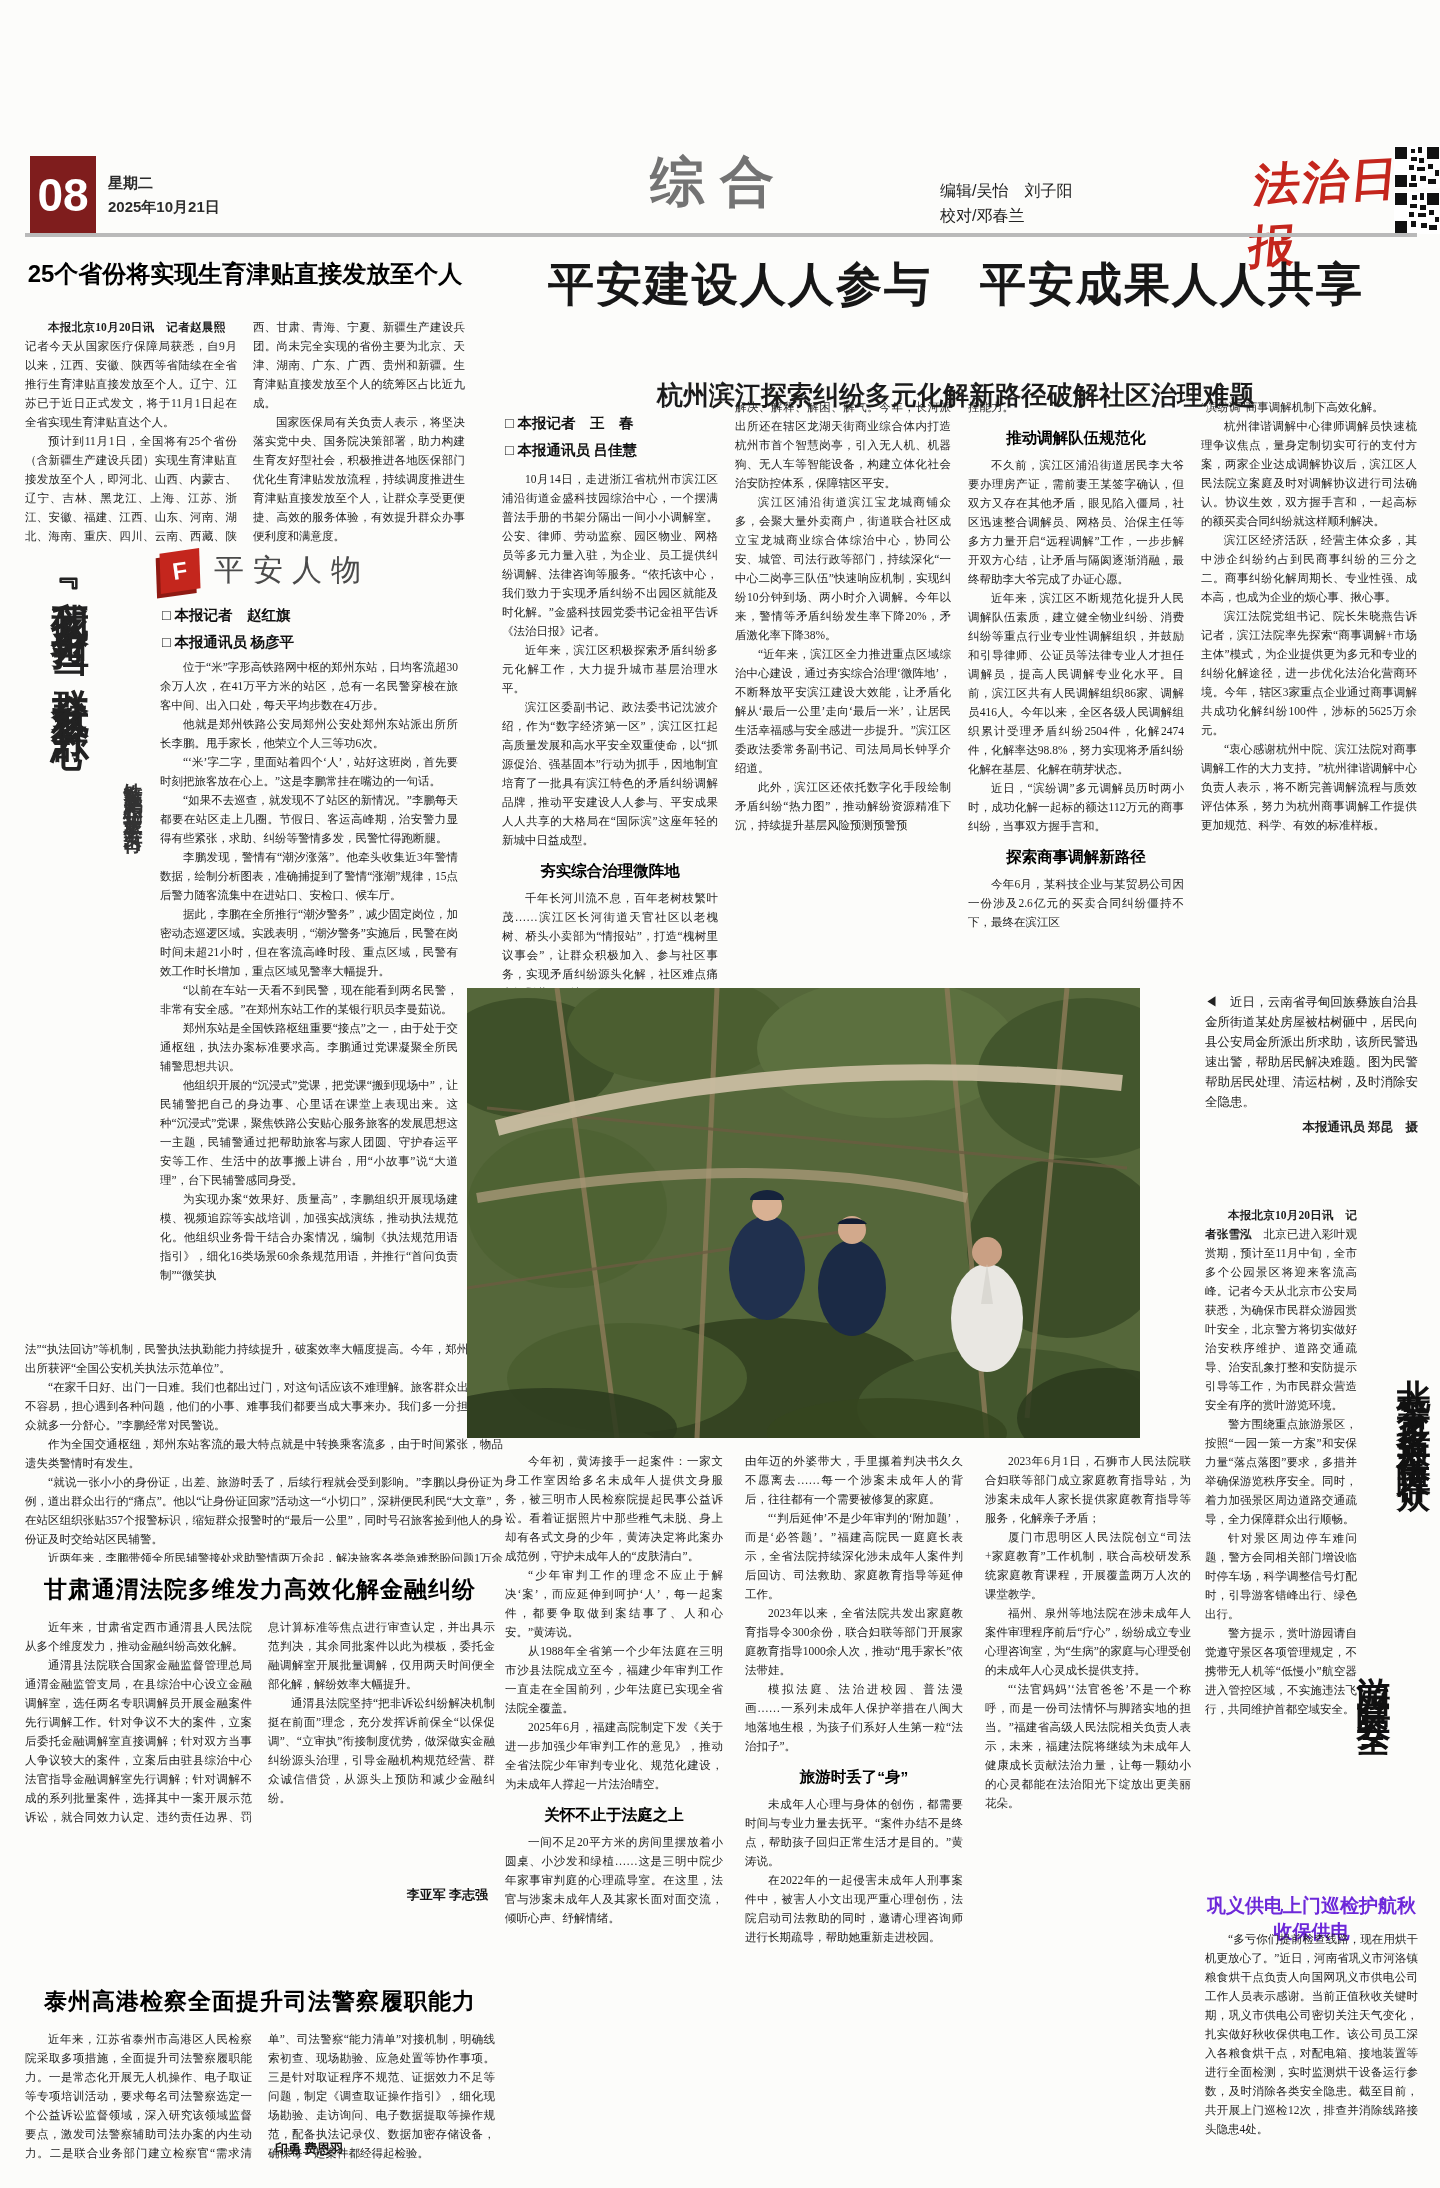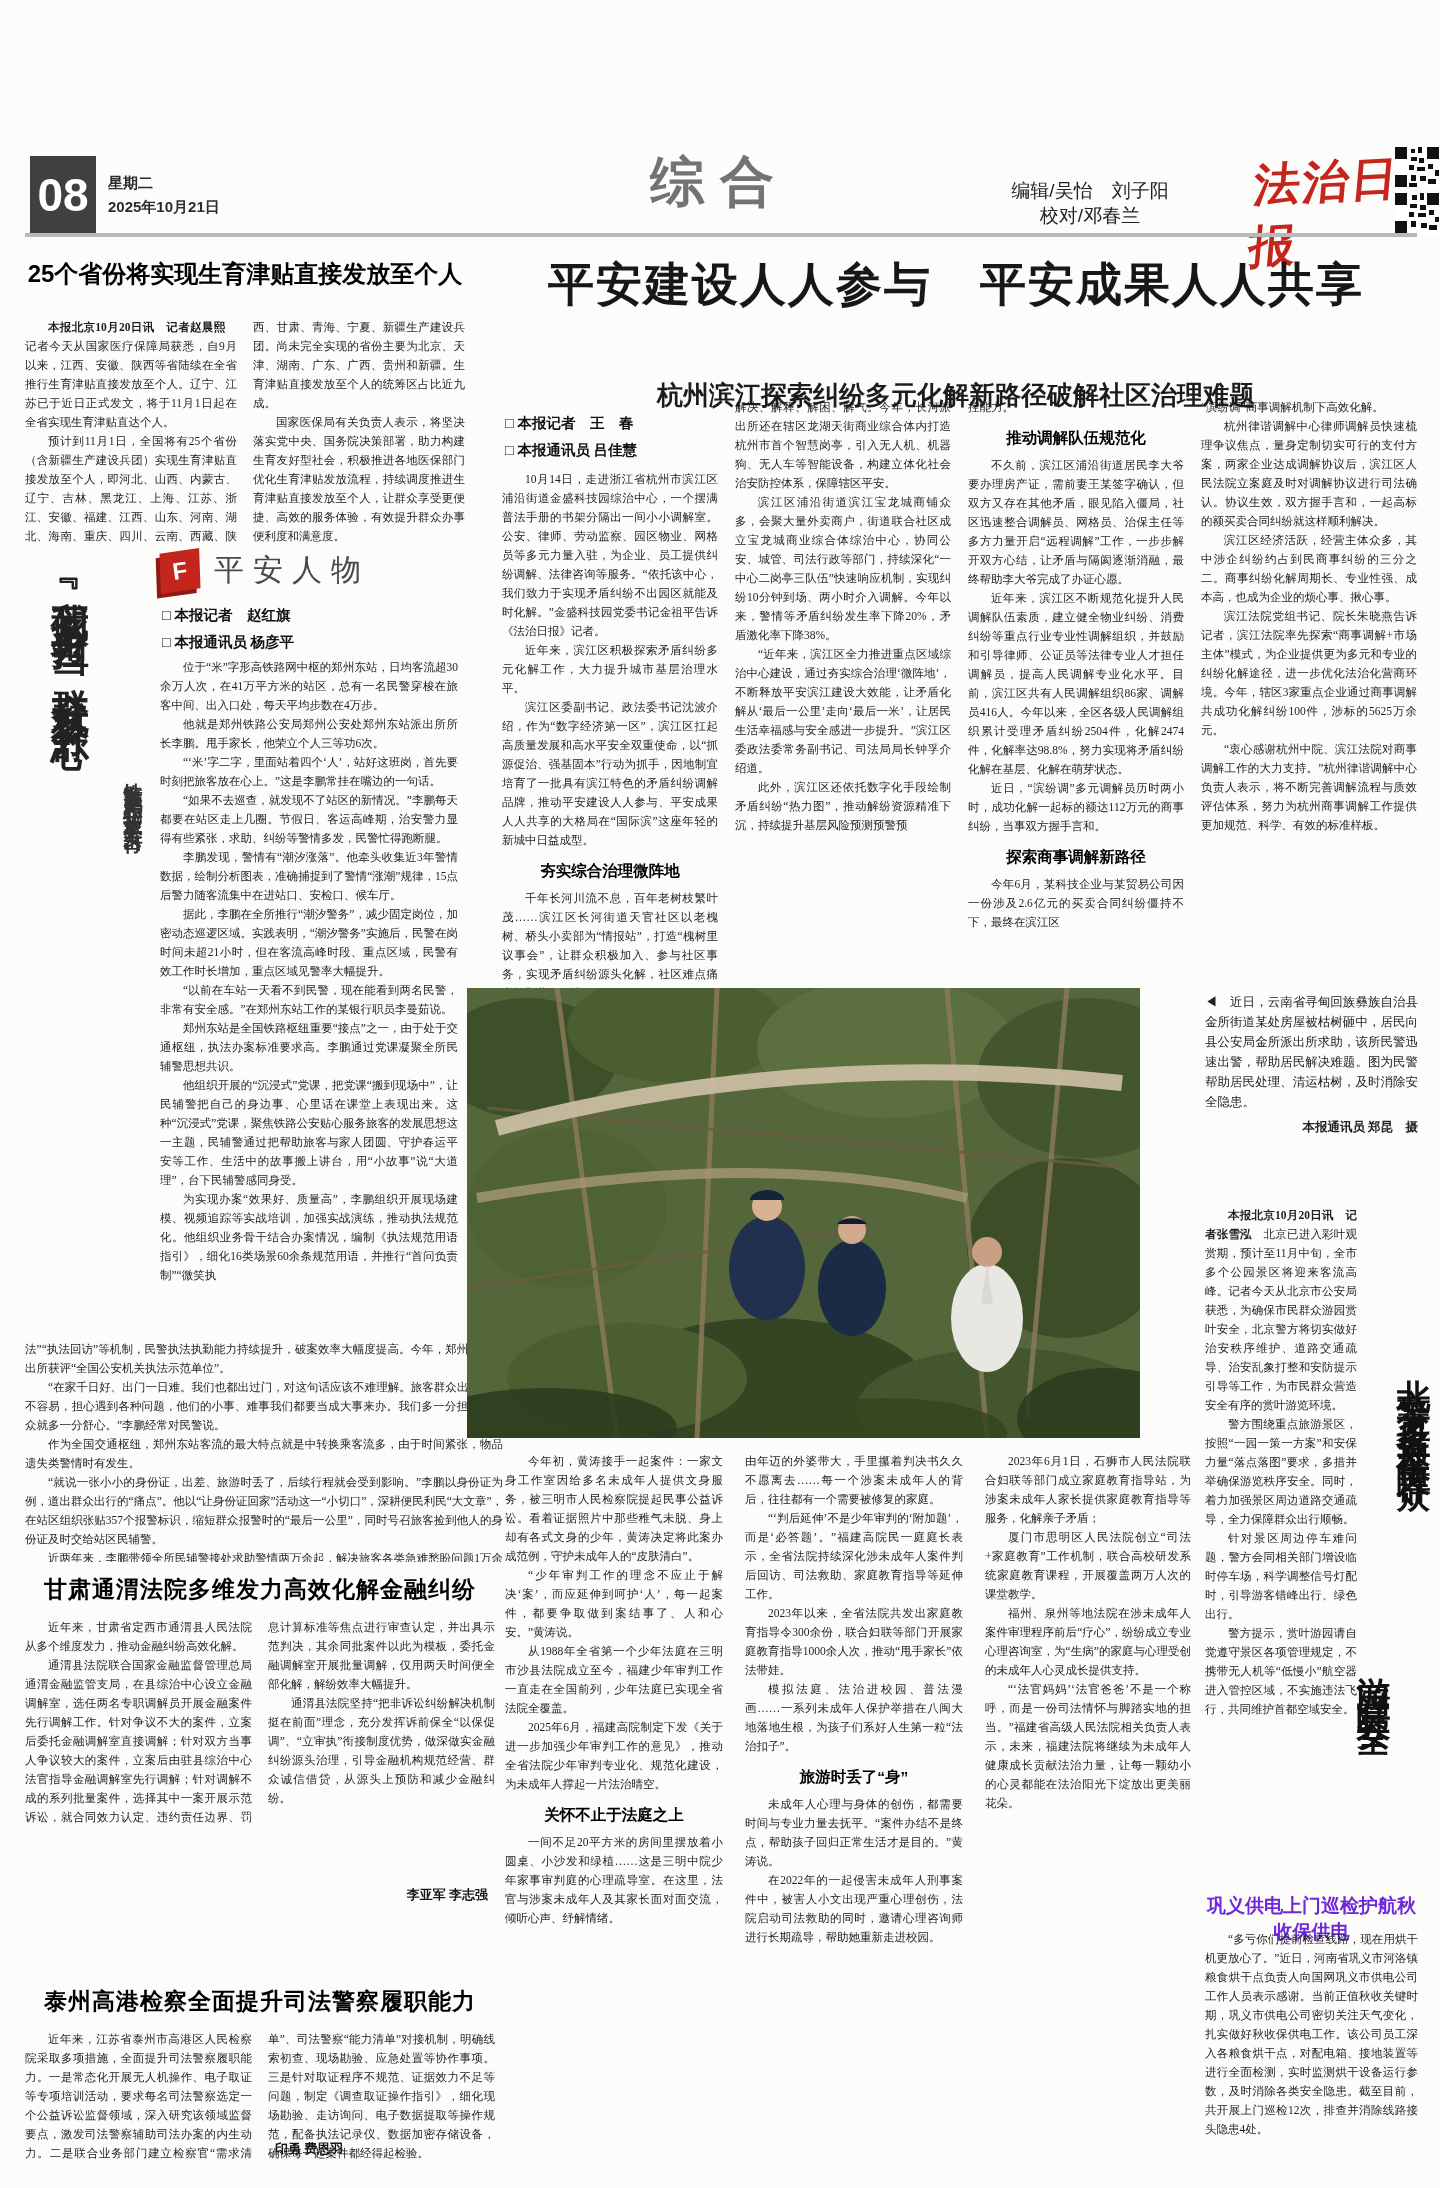--- a/index.html
+++ b/index.html
@@ -1,27 +1,27 @@
 <!DOCTYPE html>
 <html><head>
 <meta charset="utf-8">
 <style>
   html,body{margin:0;padding:0;}
   body{width:1440px;height:2188px;position:relative;background:#fcfcfa;
        font-family:"Liberation Serif",serif;color:#161616;overflow:hidden;}
   .abs{position:absolute;}
   
-  #pagenum{left:30px;top:156px;width:66px;height:78px;background:#404040;color:#fff;
+  #pagenum{left:30px;top:156px;width:66px;height:78px;background:#7f1d1d;color:#fff;
     font-family:"Liberation Sans",sans-serif;font-weight:900;font-size:46px;
     display:flex;align-items:center;justify-content:center;}
   #weekday{left:108px;top:174px;font-family:"Liberation Sans",sans-serif;font-weight:700;font-size:15px;color:#2b2b2b;}
   #pubdate{left:108px;top:198px;font-family:"Liberation Sans",sans-serif;font-weight:700;font-size:15px;color:#2b2b2b;}
   #section{left:540px;top:146px;width:360px;text-align:center;color:#737373;
     font-family:"Liberation Sans",sans-serif;font-weight:900;font-size:54px;letter-spacing:16px;}
-  #editors{left:940px;top:178px;width:300px;text-align:center;font-size:19px;color:#222;
+  #editors{left:940px;top:178px;width:300px;text-align:left;font-size:16px;color:#222;
     font-family:"Liberation Sans",sans-serif;line-height:25px;}
   #masthead{left:1252px;top:150px;font-weight:900;font-size:46px;color:#c4261d;
     transform:skewX(-8deg) rotate(-3deg);letter-spacing:2px;font-family:"Liberation Serif",serif;}
   #qr{left:1394px;top:146px;}
   #toprule{left:25px;top:233px;width:1392px;height:4px;background:#b9b9b9;}
   
   .body-text{font-size:11.5px;line-height:19px;text-align:justify;color:#1d1d1d;}
   .body-text p{margin:0;text-indent:2em;}
   .body-text p.noind{text-indent:0;}
   .lead{font-weight:bold;}

